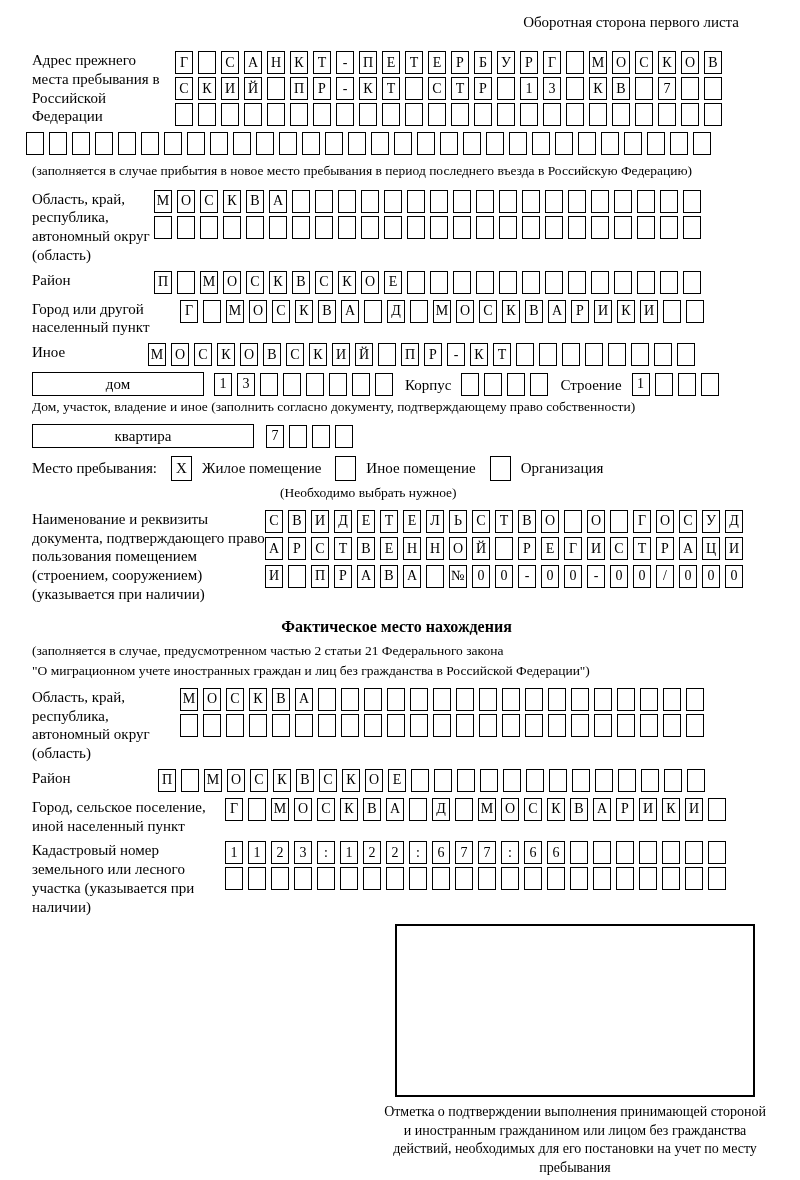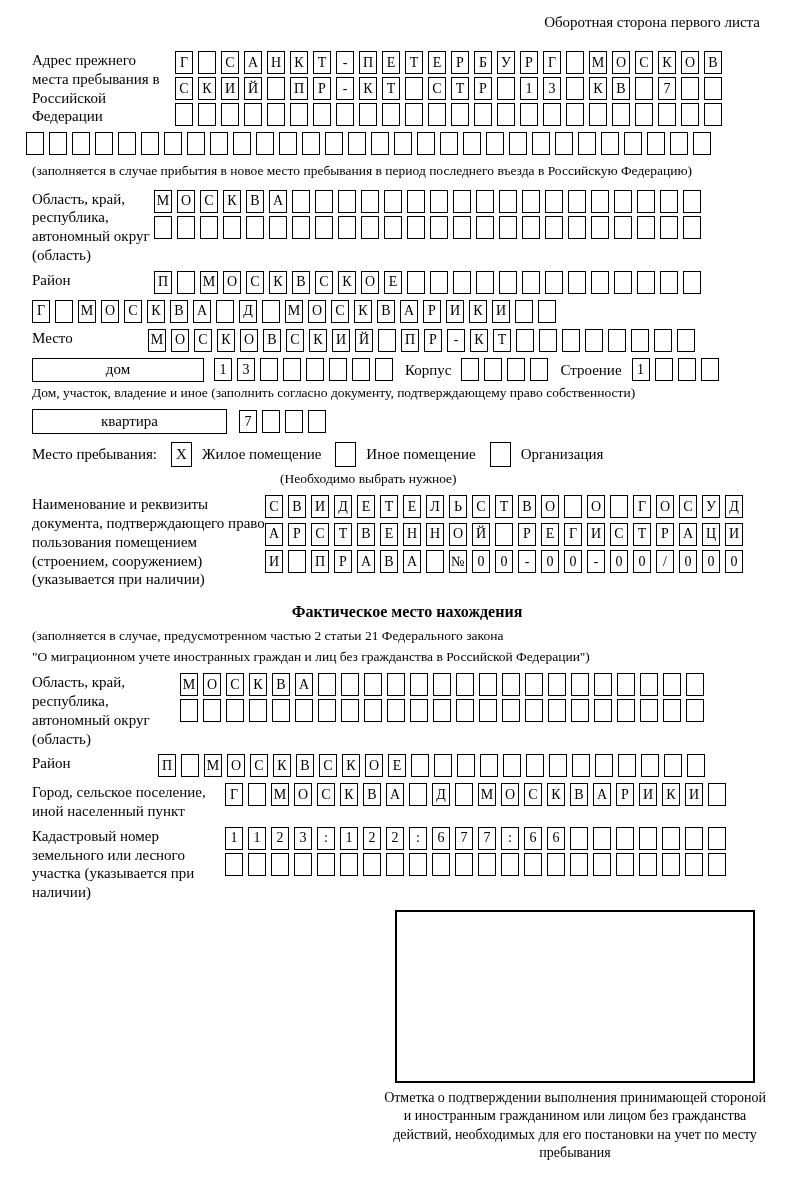--- a/index.html
+++ b/index.html
@@ -1,17 +1,17 @@
 <!DOCTYPE html>
 <html><head>
 <meta charset="utf-8">
 <style>
   html,body { margin:0; padding:0; background:#fff; }
   body { width:800px; font-family:"Liberation Serif","DejaVu Serif",serif; color:#000; }
-  .page { width:800px; height:1180px; box-sizing:border-box; padding:14px 18px 0 32px; position:relative; overflow:hidden; }
+  .page { width:800px; height:1180px; box-sizing:border-box; padding:14px 39px 0 32px; position:relative; overflow:hidden; }
 
   .corner-note { text-align:right; font-size:15px; padding-right:22px; margin-bottom:20px; }
 
   .row { display:flex; align-items:flex-start; margin-bottom:6px; }
   .lbl { font-size:15px; line-height:1.25; flex:0 0 auto; }
   .lw143 { width:143px; }
   .lw122 { width:122px; }
   .lw126 { width:126px; }
   .lw148 { width:148px; }
   .lw116 { width:116px; }
@@ -31,21 +31,21 @@
   .center { text-align:left; }
   .note1 { margin:7px 0 10px 0; }
   .title { font-weight:bold; font-size:16px; text-align:center; margin:2px 0 10px 0; }
 
   .label-box {
     box-sizing:border-box; border:1.7px solid #000; height:24.4px;
     display:flex; align-items:center; justify-content:center; font-size:15px;
     flex:0 0 auto; background:#fff;
   }
   .house-label { width:172px; margin-right:10px; }
-  .apt-label { width:195px; margin-right:12px; }
+  .apt-label { width:222px; margin-right:12px; }
   .inline-word { font-size:15px; margin:2px 10px 0 12px; }
 
   .smallnote { margin:2px 0 8px 0; }
 
   .stay-row { display:flex; align-items:center; margin:8px 0 2px 0; font-size:15px; }
   .checkbox {
     box-sizing:border-box; width:21px; height:25px; border:1.7px solid #000;
     display:flex; align-items:center; justify-content:center; font-size:15px;
     margin:0 10px 0 14px; flex:0 0 auto;
   }
@@ -274,20 +274,21 @@
         <div class="cell"></div>
         <div class="cell"></div>
         <div class="cell"></div>
         <div class="cell"></div>
         <div class="cell"></div>
         <div class="cell"></div>
       </div>
   </div>
 
   <div class="row">
+    <div class="lbl lw148">Город или другой населенный пункт</div>
     <div class="cells">
         <div class="cell">Г</div>
         <div class="cell"></div>
         <div class="cell">М</div>
         <div class="cell">О</div>
         <div class="cell">С</div>
         <div class="cell">К</div>
         <div class="cell">В</div>
         <div class="cell">А</div>
         <div class="cell"></div>
@@ -302,21 +303,21 @@
         <div class="cell">Р</div>
         <div class="cell">И</div>
         <div class="cell">К</div>
         <div class="cell">И</div>
         <div class="cell"></div>
         <div class="cell"></div>
       </div>
   </div>
 
   <div class="row">
-    <div class="lbl lw116">Место</div>
+    <div class="lbl lw116">Иное</div>
     <div class="cells">
         <div class="cell">М</div>
         <div class="cell">О</div>
         <div class="cell">С</div>
         <div class="cell">К</div>
         <div class="cell">О</div>
         <div class="cell">В</div>
         <div class="cell">С</div>
         <div class="cell">К</div>
         <div class="cell">И</div>

